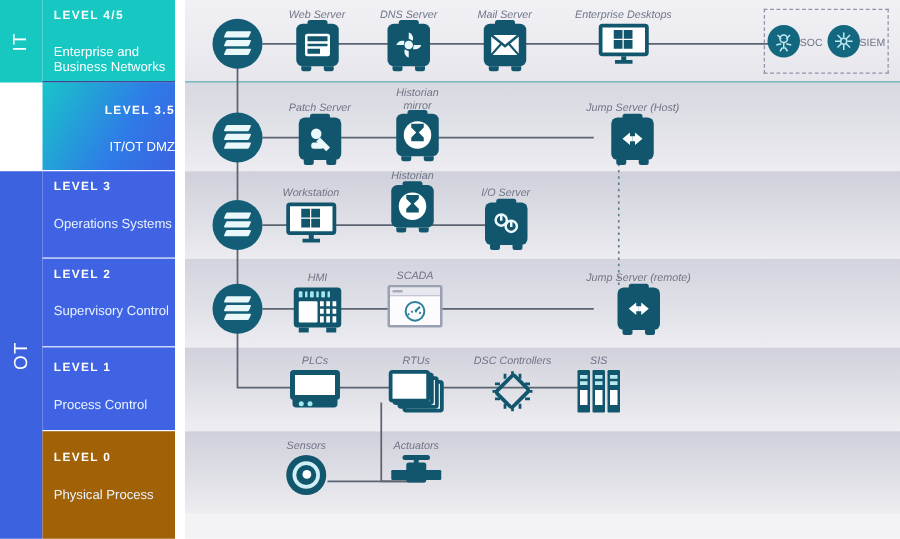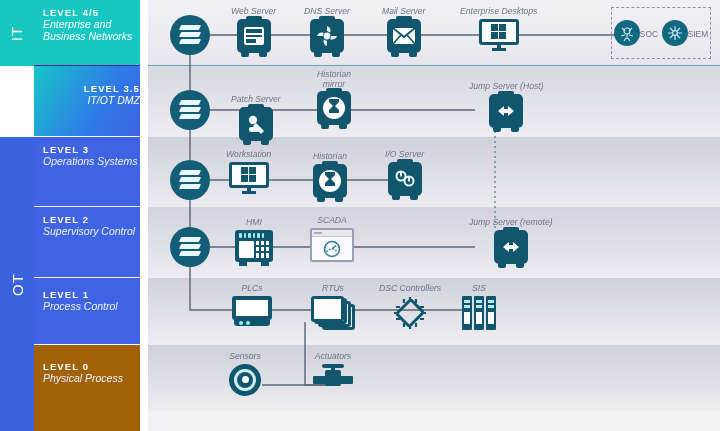--- a/index.html
+++ b/index.html
@@ -8,21 +8,21 @@
 
   
   .spine{position:absolute;left:0;width:34px;display:flex;align-items:center;justify-content:center;}
   .spine span{color:#fff;font-size:15px;letter-spacing:1px;transform:rotate(-90deg);white-space:nowrap;}
   #spine-it{top:0;height:66px;background:#17c8c0;}
   #spine-ot{top:137px;height:294px;background:#3d62e0;}
 
   
   .lvl{position:absolute;left:34px;width:106px;box-sizing:border-box;padding:7px 0 0 9px;}
   .lvl .k{font-size:9.5px;font-weight:bold;letter-spacing:1.1px;color:#ffffff;line-height:12px;}
-  .lvl .t{font-size:10.5px;color:#eaf2ff;line-height:11.8px;margin-top:0;font-style:italic;}
+  .lvl .t{font-size:10.5px;color:#eaf2ff;line-height:11.8px;margin-top:18px;}
   #lvl0{top:0;height:66px;background:#16c8c1;border-bottom:1px solid #4c1d95;}
   #lvl0 .t{color:#ffffff;}
   #lvl1{top:66px;height:71px;background:linear-gradient(120deg,#18c5c8 0%,#2f7ae8 62%,#3d62e0 100%);border-bottom:1px solid #ffffff;text-align:right;}
   #lvl1 .t{color:#ffffff;}
   #lvl2{top:137px;height:70px;background:#3f63e2;border-bottom:1px solid #ffffff;}
   #lvl3{top:207px;height:71px;background:#3f63e2;border-bottom:1px solid #ffffff;}
   #lvl4{top:278px;height:67px;background:#3f63e2;border-bottom:1px solid #ffffff;}
   #lvl5{top:345px;height:86px;background:#a16207;}
   #lvl1{padding-top:17px;}
   #lvl5{padding-top:16px;}
@@ -338,21 +338,21 @@
             <g stroke="#bfe9f2" stroke-width="1.2" fill="none">
               <circle cx="9" cy="9" r="2.4"></circle>
               <path d="M9 2v4M9 12v4M2 9h4M12 9h4M4 4l3 3M14 14l-3-3M14 4l-3 3M4 14l3-3"></path>
             </g>
           </svg>
       </div>
       <div class="lb">SIEM</div>
     </div>
   </div>
 
-  <div class="node" style="left:231px;top:95px">
+  <div class="node" style="left:231px;top:82px">
     <div class="cap">Patch Server</div>
     <div class="glyph">
       <div class="chassis">
           <div class="earlip"></div>
           <div class="in">
         <svg class="ico" width="24" height="22" viewBox="0 0 24 22">
               <g fill="#eaf7fb">
                 <circle cx="9" cy="7" r="4.2"></circle>
                 <path d="M12 10 L20 18 L17 21 L9 13 Z"></path>
                 <rect x="5" y="14" width="10" height="5" rx="2"></rect>
@@ -408,21 +408,21 @@
               <b></b>
               <b></b>
             </div>
           </div>
           <div class="neck"></div>
           <div class="stand"></div>
         </div>
     </div>
   </div>
 
-  <div class="node" style="left:313px;top:152px">
+  <div class="node" style="left:313px;top:136px">
     <div class="cap">Historian</div>
     <div class="glyph">
       <div class="chassis">
           <div class="earlip"></div>
           <div class="in">
         <svg class="ico" width="24" height="24" viewBox="0 0 24 24">
               <circle cx="12" cy="12" r="11" fill="#ffffff"></circle>
               <g fill="#12566e">
                 <path d="M7 3h10v3l-4 4 4 4v3H7v-3l4-4-4-4z"></path>
               </g>

